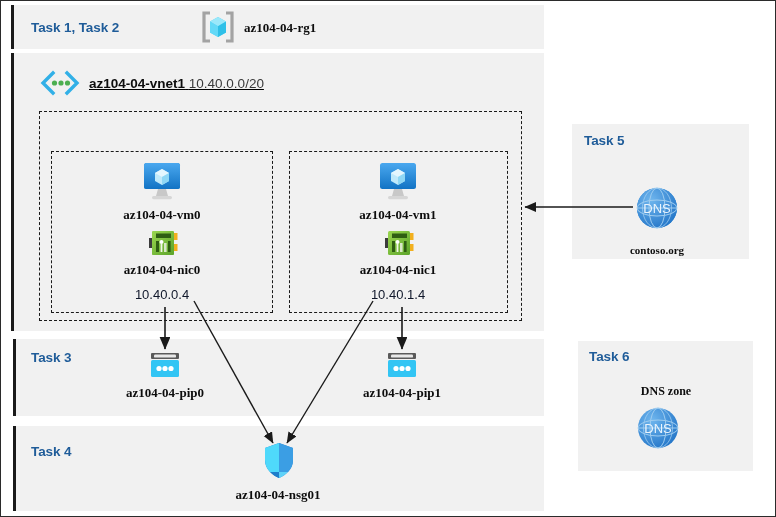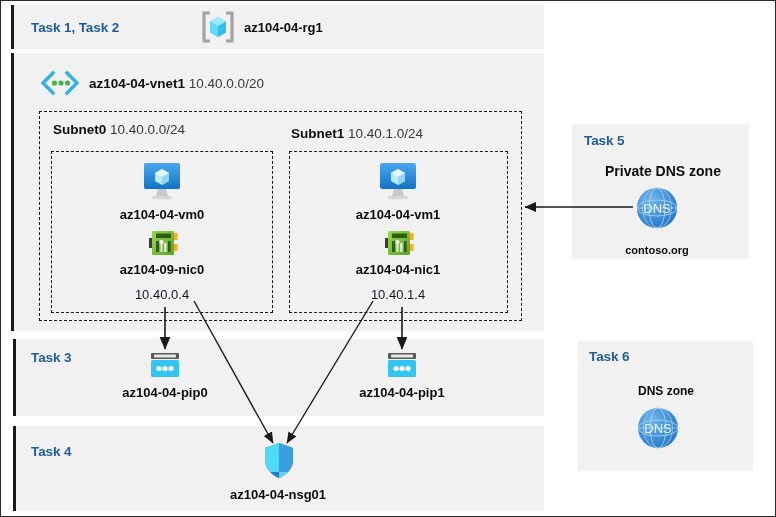--- a/index.html
+++ b/index.html
@@ -43,33 +43,35 @@
   }
 
   
   .res-name {
     position: absolute;
     font-size: 13px;
     font-weight: bold;
     color: #0d0d0d;
     white-space: nowrap;
     text-align: center;
+    font-family: Liberation Serif, serif;
   }
   .res-sub {
     position: absolute;
     font-size: 13px;
     font-weight: normal;
     color: #0f172a;
     white-space: nowrap;
     text-align: center;
   }
   .inline-title {
     position: absolute;
     font-size: 13.5px;
     white-space: nowrap;
+    text-decoration: underline;
   }
   .inline-title b { color: #0d0d0d; font-weight: bold; }
   .inline-title span { color: #3a3a3a; font-weight: normal; }
 
   .ctr { transform: translateX(-50%); }
 
   
   .icon { position: absolute; }
   svg { display: block; overflow: visible; }
 
@@ -106,24 +108,20 @@
       <circle cx="28.5" cy="12" r="2.6" fill="#4caf50"></circle>
     </svg>
   </div>
   <div class="inline-title" style="left:88px; top:75px;">
     <b>az104-04-vnet1</b>
     <span>10.40.0.0/20</span>
   </div>
 
   <div class="dashed" style="left:38px; top:110px; width:483px; height:210px;"></div>
 
-  <div class="inline-title" style="left:52px; top:121px;">
-    <b>Subnet0</b>
-    <span>10.40.0.0/24</span>
-  </div>
   <div class="dashed" style="left:50px; top:150px; width:222px; height:162px;"></div>
 
   <div class="icon" style="left:139px; top:160px;">
     <svg width="44" height="40" viewBox="0 0 44 40">
       <rect x="4" y="2" width="36" height="26" rx="2.5" fill="#1f8ad6"></rect>
       <rect x="4" y="2" width="36" height="26" rx="2.5" fill="url(#vmg)"></rect>
       <defs>
         <linearGradient id="vmg" x1="0" y1="0" x2="0" y2="1">
           <stop offset="0" stop-color="#4aa8ef"></stop>
             <stop offset="1" stop-color="#1273c4"></stop>
@@ -152,27 +150,23 @@
         </linearGradient>
       </defs>
       <rect x="8" y="4.5" width="15" height="4.5" fill="#2f5e12"></rect>
       <rect x="8" y="12" width="3" height="11" fill="#2f5e12"></rect>
       <rect x="16" y="14" width="2.6" height="9" fill="#d9e8c8"></rect>
       <rect x="20" y="12" width="2.6" height="11" fill="#2f5e12"></rect>
       <circle cx="13.5" cy="13" r="2" fill="#ffffff"></circle>
       <rect x="12.6" y="15" width="1.8" height="8" fill="#f0f7e6"></rect>
     </svg>
   </div>
-  <div class="res-name ctr" style="left:161px; top:261px;">az104-09-nic0</div>
+  <div class="res-name ctr" style="left:161px; top:261px;">az104-04-nic0</div>
   <div class="res-sub ctr" style="left:161px; top:286px;">10.40.0.4</div>
 
-  <div class="inline-title" style="left:290px; top:125px;">
-    <b>Subnet1</b>
-    <span>10.40.1.0/24</span>
-  </div>
   <div class="dashed" style="left:288px; top:150px; width:219px; height:162px;"></div>
 
   <div class="icon" style="left:375px; top:160px;">
     <svg width="44" height="40" viewBox="0 0 44 40">
       <rect x="4" y="2" width="36" height="26" rx="2.5" fill="url(#vmg2)"></rect>
       <defs>
         <linearGradient id="vmg2" x1="0" y1="0" x2="0" y2="1">
           <stop offset="0" stop-color="#4aa8ef"></stop>
             <stop offset="1" stop-color="#1273c4"></stop>
         </linearGradient>
@@ -245,21 +239,20 @@
       <path d="M16 1 L2 6 L2 18 C2 23 4 27 7 30 L16 30 Z" fill="#4fd9fb"></path>
       <path d="M16 1 L30 6 L30 18 C30 23 28 27 25 30 L16 30 Z" fill="#3b9ee4"></path>
       <path d="M7 30 C10 33 13 35 16 36 L16 30 Z" fill="#1e7ecb"></path>
       <path d="M25 30 C22 33 19 35 16 36 L16 30 Z" fill="#5fd2f8"></path>
     </svg>
   </div>
   <div class="res-name ctr" style="left:277px; top:486px;">az104-04-nsg01</div>
 
   <div class="panel" style="left:571px; top:123px; width:177px; height:135px;"></div>
   <div class="task-label" style="left:583px; top:132px;">Task 5</div>
-  <div class="res-name ctr" style="left:662px; top:162px; font-size:14px;">Private DNS zone</div>
 
   <div class="icon" style="left:634px; top:185px;">
     <svg width="44" height="44" viewBox="0 0 44 44">
       <circle cx="22" cy="22" r="20" fill="#2e8bdc"></circle>
       <circle cx="22" cy="22" r="20" fill="url(#dnsg1)"></circle>
       <defs>
         <radialGradient id="dnsg1" cx="0.35" cy="0.3" r="0.85">
           <stop offset="0" stop-color="#6fb6ee"></stop>
             <stop offset="1" stop-color="#1c6fc4"></stop>
         </radialGradient>

